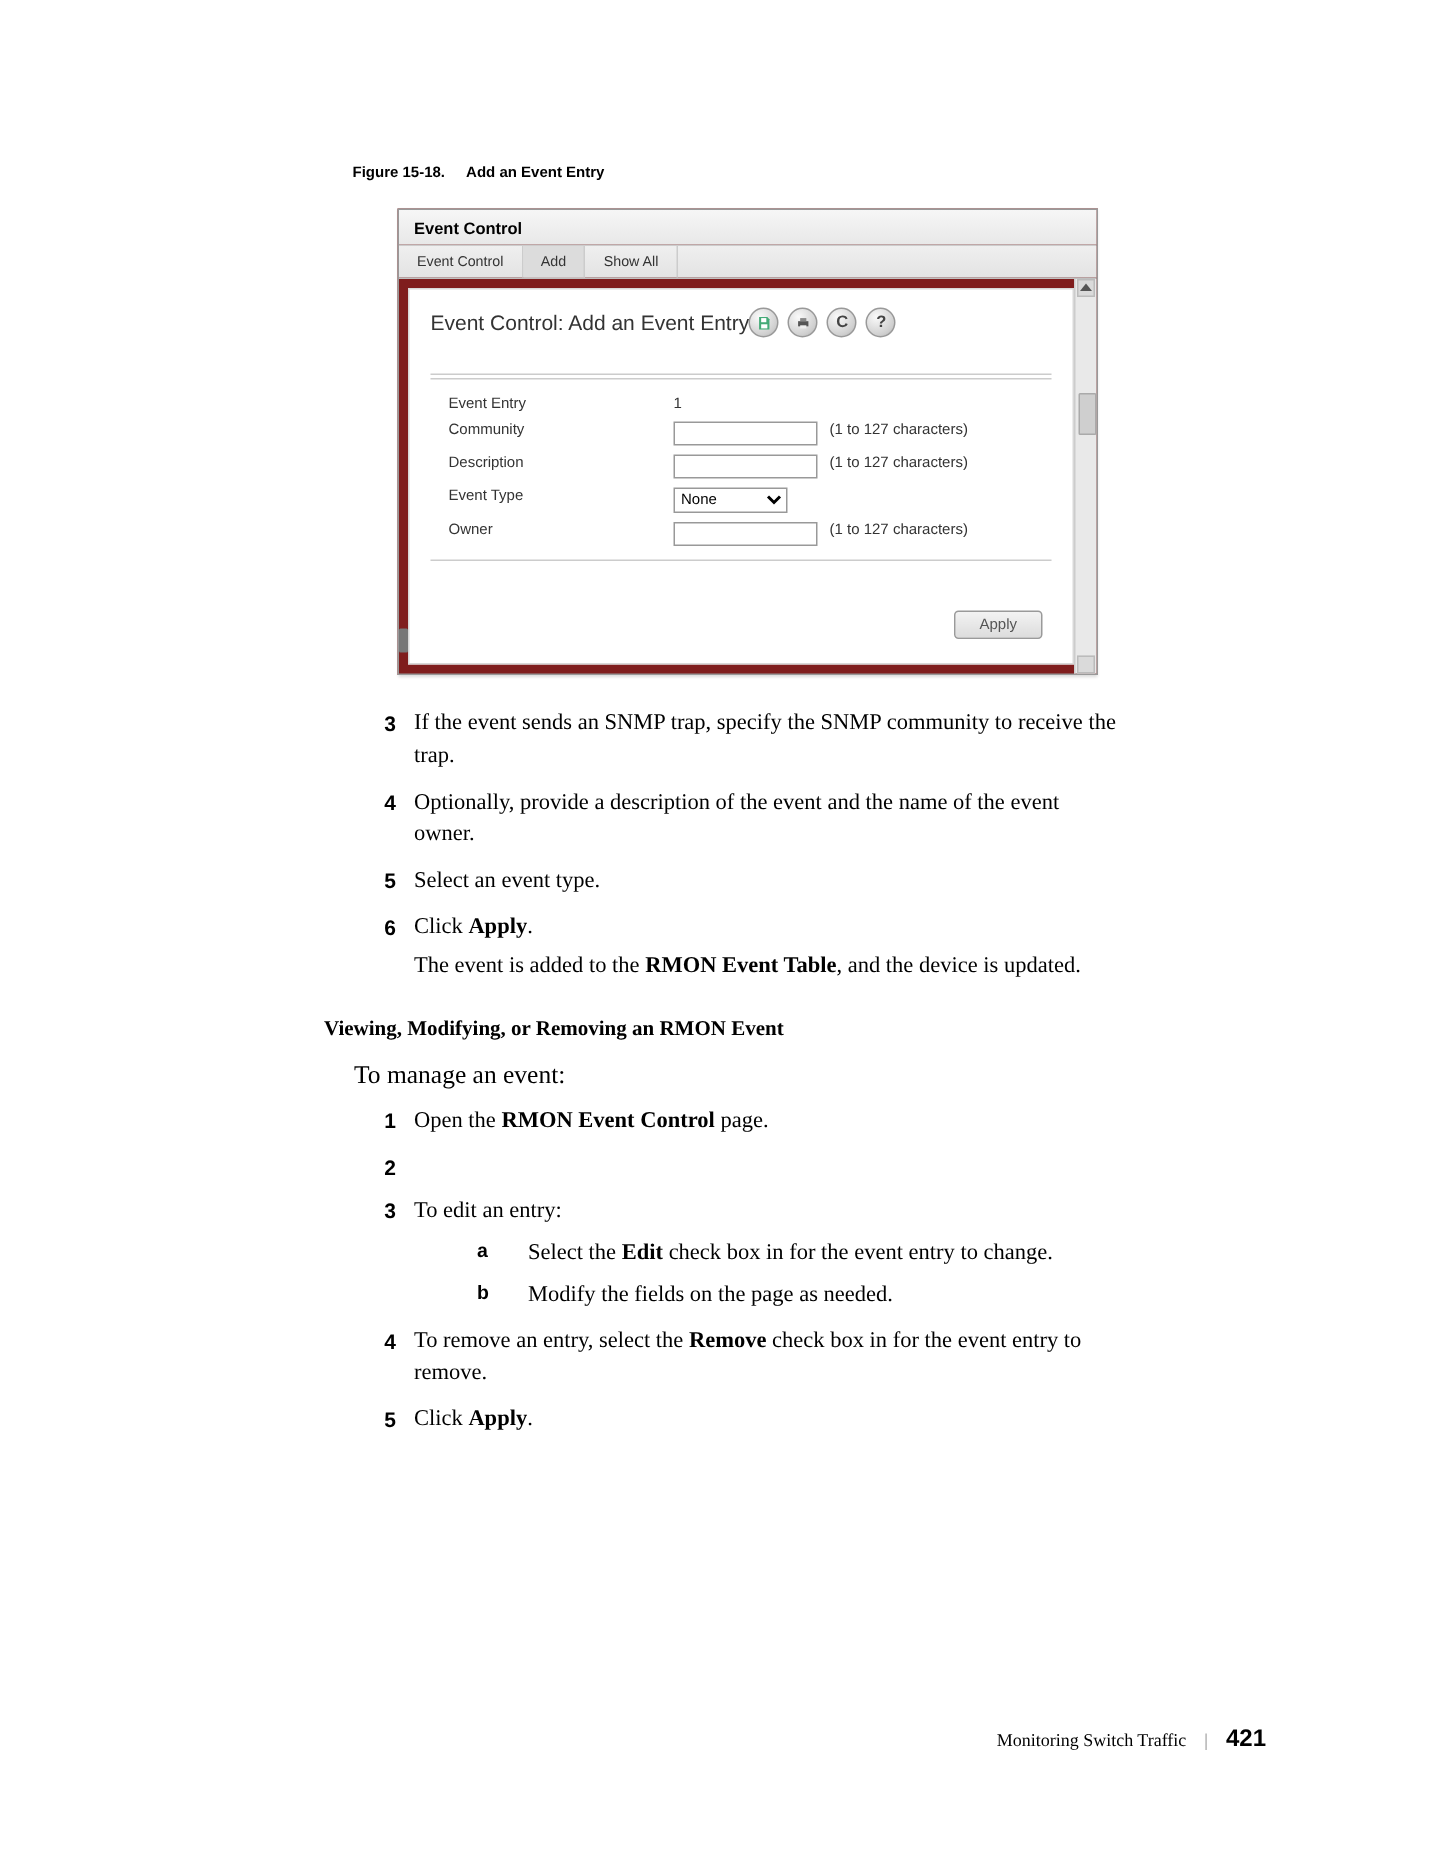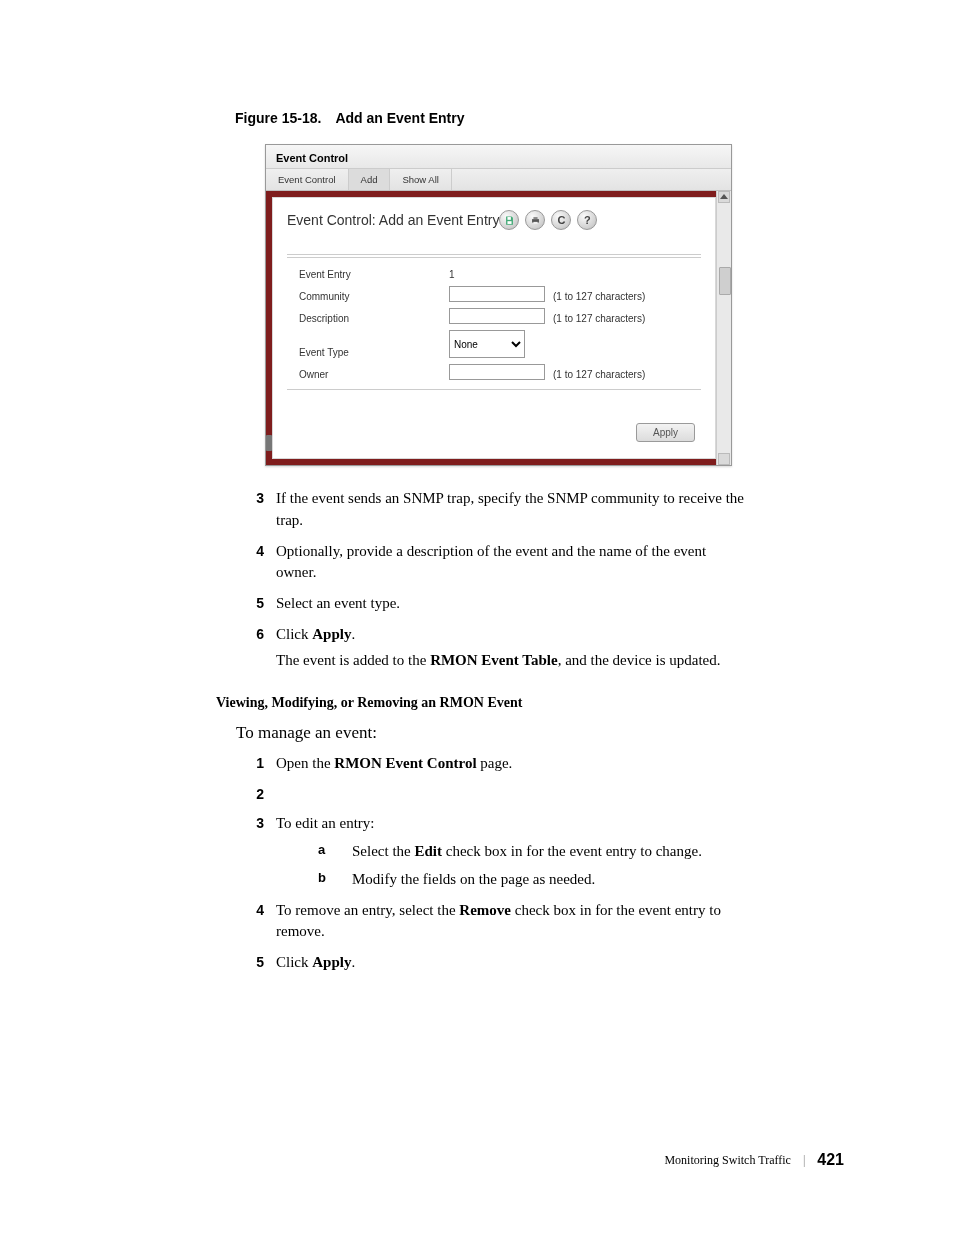--- a/index.html
+++ b/index.html
@@ -1,17 +1,17 @@
 <!DOCTYPE html>
 <html><head>
 <meta charset="utf-8">
 <style>
 body{margin:0;background:#fff;font-family:Georgia,'Times New Roman',serif;color:#000}
 .page{width:954px;height:1235px;position:relative;box-sizing:border-box;padding:110px 110px 0 110px}
-.fig-caption{font-family:Arial,Helvetica,sans-serif;font-weight:bold;font-size:14px;margin:0 0 18px 125px}
+.fig-caption{font-family:Arial,Helvetica,sans-serif;font-weight:bold;font-size:10px;margin:0 0 18px 125px}
 .fig-num{margin-right:14px}
 .shot{margin-left:155px;width:465px;border:1px solid #999;background:#7f1d1d;position:relative;font-family:Arial,Helvetica,sans-serif;box-shadow:0 1px 2px rgba(0,0,0,0.15)}
 .win-title{font-weight:bold;font-size:11px;padding:7px 10px 4px;background:linear-gradient(#f6f6f6,#e8e8e8);border-bottom:1px solid #ccc}
 .tabs{display:flex;font-size:9.5px;background:linear-gradient(#efefef,#e3e3e3);border-bottom:1px solid #bfbfbf}
 .tab{padding:5px 12px;color:#333;border-right:1px solid #ccc;cursor:pointer}
 .tab.active{background:#dcdcdc;font-weight:normal}
 .pane-wrap{display:flex}
 .pane{flex:1;background:#fff;margin:6px 0 6px 6px;padding:12px 14px 16px;border:1px solid #d8d8d8;min-height:210px}
 .sb{width:14px;background:#e9e9e9;border-left:1px solid #ccc;position:relative}
 .sb:before,.sb:after{content:"";position:absolute;left:1px;width:12px;height:12px;background:#dadada;border:1px solid #bbb;box-sizing:border-box}
@@ -21,24 +21,24 @@
 .sb .arrow-up{top:3px;border-bottom:5px solid #555}
 .sb .arrow-dn{bottom:3px;border-top:5px solid #555}
 .sb .thumb{position:absolute;top:76px;left:2px;width:10px;height:26px;background:#cfcfcf;border:1px solid #aaa;border-radius:1px}
 .pane-head{display:flex;align-items:center;margin-bottom:24px}
 .pane-h1{font-size:14px;color:#333}
 .ico-row{display:flex;gap:6px}
 .ico{width:18px;height:18px;border-radius:50%;background:radial-gradient(circle at 35% 30%,#fafafa,#cfcfcf 70%,#aaa);border:1px solid #999;display:flex;align-items:center;justify-content:center;font-size:11px;color:#444;font-weight:bold;font-family:Arial}
 .ico svg{width:11px;height:11px}
 .hr{height:1px;background:#ccc;margin:0 0 2px}
 .hr2{height:1px;background:#ccc;margin:0 0 8px}
-.form-row{display:flex;align-items:flex-end;font-size:10px;color:#333;padding:3px 0 3px 12px}
+.form-row{display:flex;align-items:flex-start;font-size:10px;color:#333;padding:3px 0 3px 12px}
 .form-row .lbl{width:150px}
 .form-row input[type=text]{width:90px;height:14px;border:1px solid #999;font-size:10px;padding:0 2px}
-.form-row select{width:76px;height:28px;border:1px solid #999;font-size:10px;background:#fff}
+.form-row select{width:76px;height:17px;border:1px solid #999;font-size:10px;background:#fff}
 .hint{margin-left:8px;font-size:10px;color:#333}
 .apply-row{text-align:right;margin:32px 6px 0 0}
 .apply-btn{font-size:10px;padding:3px 16px;background:linear-gradient(#f3f3f3,#dcdcdc);border:1px solid #9a9a9a;border-radius:3px;color:#555;cursor:pointer}
 .left-handle{position:absolute;left:0;bottom:14px;width:6px;height:16px;background:#777;border-radius:1px}
 .steps{margin:22px 0 0 128px;font-size:15px;line-height:1.45}
 .step{display:flex;margin-bottom:9px}
 .step .n{font-family:Arial,Helvetica,sans-serif;font-weight:bold;width:26px;text-align:right;margin-right:12px;flex-shrink:0;font-size:14px}
 .step .t{max-width:470px}
 .step .t .cont{margin-top:4px}
 .sub{display:flex;margin:6px 0 0 42px}

